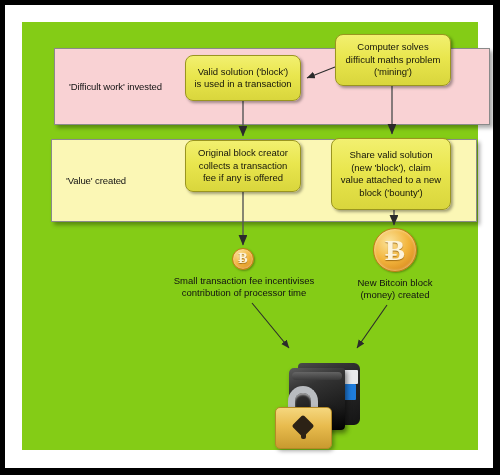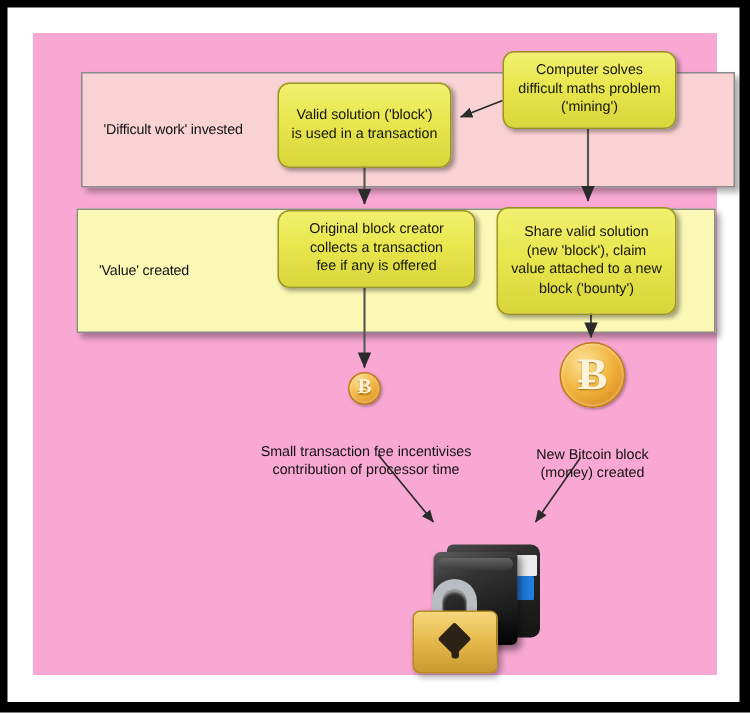--- a/index.html
+++ b/index.html
@@ -19,21 +19,21 @@
     background: #ffffff;
     border: 5px solid #000000;
     border-right-width: 7px;
     border-bottom-width: 7px;
   }
 
   #canvas {
     position: absolute;
     left: 17px;  top: 17px;
     width: 456px; height: 428px;
-    background: #f9a8d4;
+    background: #84cc16;
     text-decoration: underline;
   }
 
   
   .band {
     position: absolute;
     border: 1px solid #8a8a8a;
     box-shadow: 3px 3px 4px rgba(0,0,0,0.33);
   }
   .band-label {
@@ -62,23 +62,23 @@
     display: flex;
     align-items: center;
     justify-content: center;
     text-align: center;
     font-size: 9.5px;
     line-height: 12.5px;
     color: #14140a;
     padding: 15px 5px;
   }
 
-  #box-valid-solution { left: 180px; top: 50px;  width: 116px; height: 57px; }
+  #box-valid-solution { left: 180px; top: 50px;  width: 116px; height: 46px; }
   #box-mining         { left: 330px; top: 29px;  width: 116px; height: 52px; }
-  #box-block-creator  { left: 180px; top: 135px; width: 132px; height: 52px; text-align: center; }
+  #box-block-creator  { left: 180px; top: 135px; width: 116px; height: 52px; text-align: center; }
   #box-share-solution { left: 326px; top: 133px; width: 120px; height: 72px; }
 
   
   #wires {
     position: absolute;
     left: 0; top: 0;
     width: 500px; height: 475px;
     pointer-events: none;
   }
 
@@ -99,21 +99,20 @@
   }
   #coin-small { left: 227px; top: 243px; width: 22px; height: 22px; font-size: 14px; }
   #coin-big   { left: 368px; top: 223px; width: 44px; height: 44px; font-size: 30px; }
 
   .caption {
     position: absolute;
     text-align: center;
     font-size: 9.5px;
     line-height: 12px;
     color: #111111;
-    margin-top: 21px;
   }
   #caption-fee  { left: 160px; top: 270px; width: 158px; }
   #caption-coin { left: 334px; top: 272px; width: 112px; text-align: center; }
 
   
   #wallet-group { position: absolute; left: 263px; top: 355px; width: 100px; height: 90px; }
 
   .wallet-back {
     position: absolute; left: 30px; top: 3px;
     width: 62px; height: 62px;

